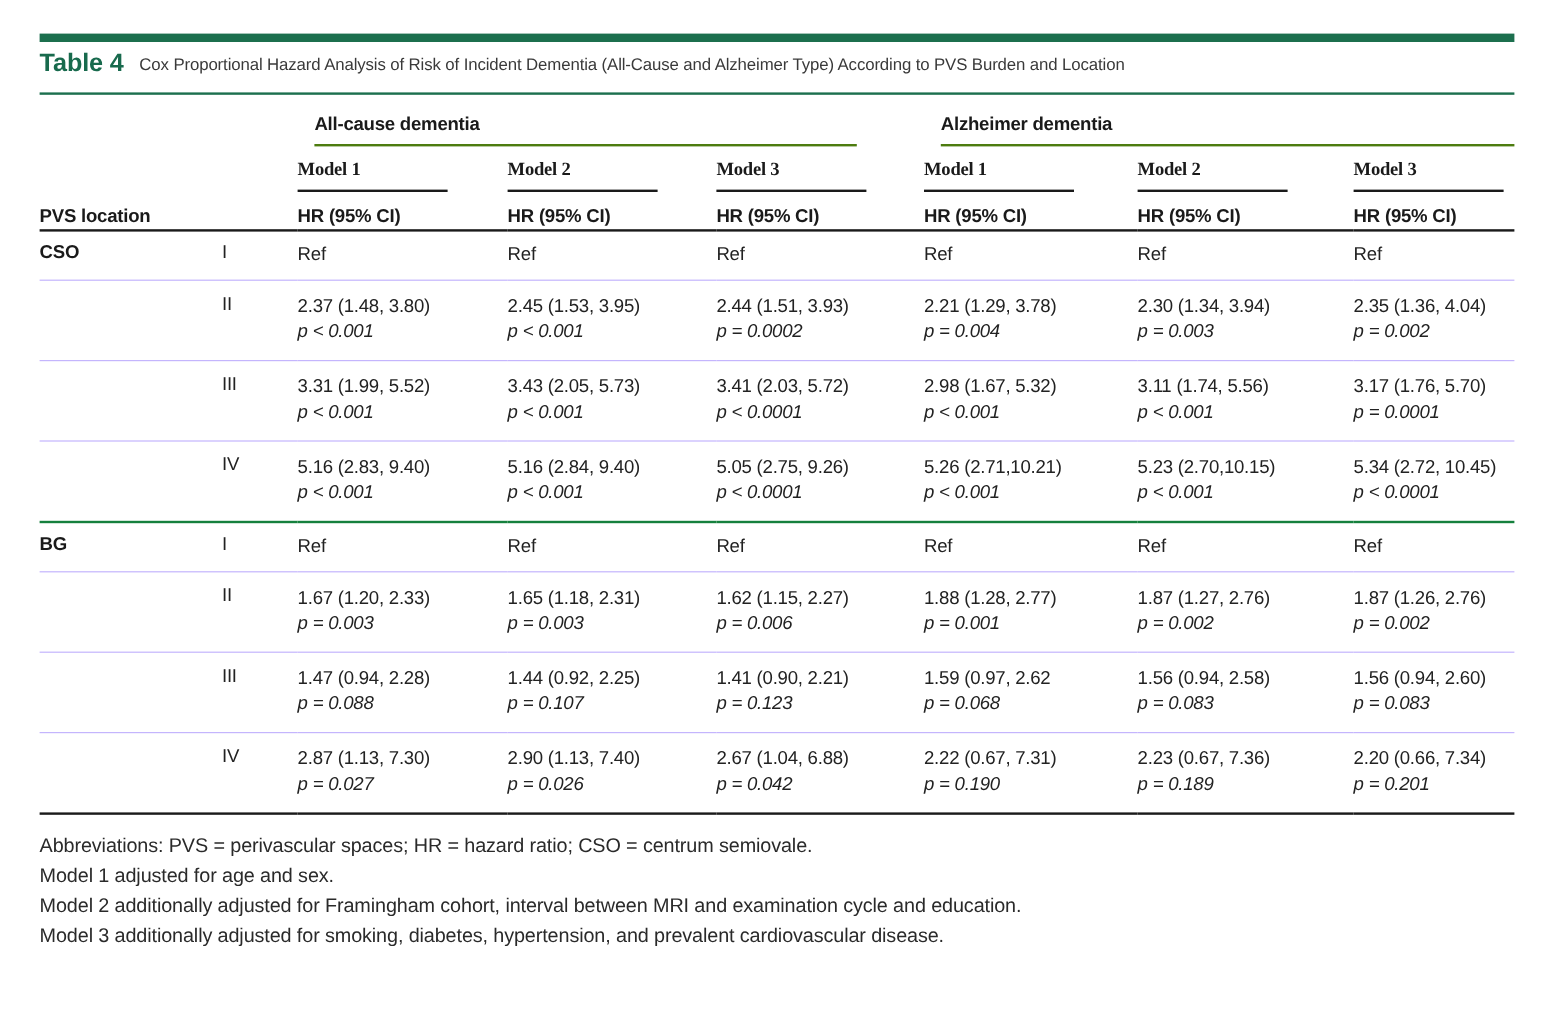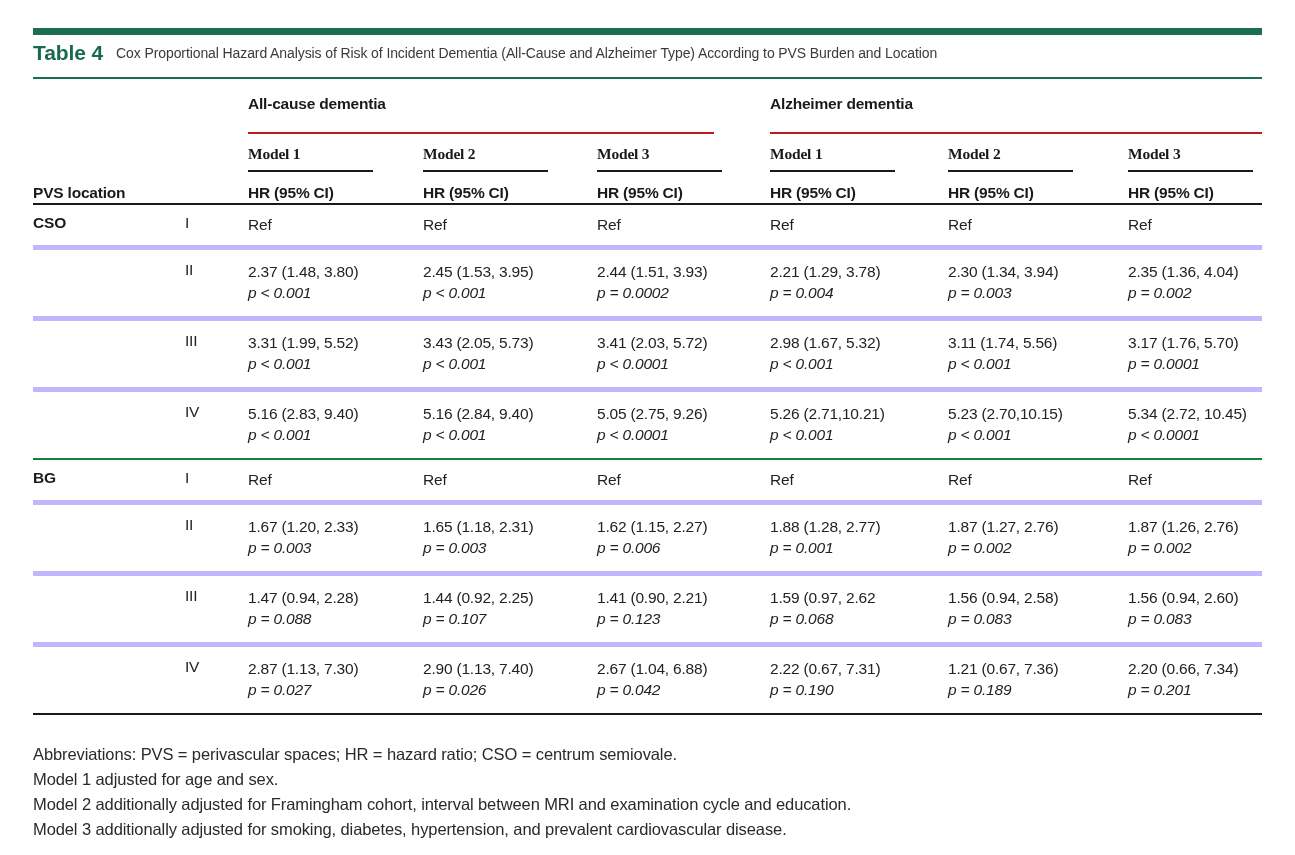--- a/index.html
+++ b/index.html
@@ -27,37 +27,37 @@
   table.hazard {
     margin-top:10px; border-collapse:collapse; table-layout:fixed;
     width:1229px; border-bottom:2px solid #1a1a1a;
     font-size:15.5px; letter-spacing:-0.2px;
   }
   td { vertical-align:top; text-align:left; padding:0 8px 0 0; }
 
   
   thead td { color:#1a1a1a; font-weight:bold; }
   tr.group-row td { padding-top:6px; }
-  .group-h { border-bottom:2px solid #b91c1c; padding-bottom:19px; }
+  .group-h { border-bottom:2px solid #4d7c0f; padding-bottom:7px;margin-left:14px; }
   .group-h.g1 { margin-right:48px; }
   tr.model-row td { padding-top:11px; }
   .model-h { display:inline-block; min-width:125px; border-bottom:2px solid #1a1a1a; padding-bottom:7px;font-family:Liberation Serif, serif; }
   tr.measure-row td { padding-top:12px; padding-bottom:1px; border-bottom:2px solid #1a1a1a; }
 
   
   tbody td { padding-top:11px; padding-bottom:13px; color:#222; }
   tbody tr.ref-row td { padding-top:9px; padding-bottom:10px; }
-  tbody tr + tr td { border-top:5px solid #c4b5fd; }
+  tbody tr + tr td { border-top:1px solid #c4b5fd; }
   tbody tr.section-start td { border-top:2px solid #15803d; }
   td.loc { font-weight:bold; color:#1a1a1a; }
   .hr { line-height:21px; }
   .p { line-height:21px; font-style:italic; }
   .p:empty { display:none; }
 
-  .footnotes { margin-top:27px; font-size:16.5px; line-height:25px; color:#2a2a2a; letter-spacing:-0.1px; }
+  .footnotes { margin-top:14px; font-size:16.5px; line-height:25px; color:#2a2a2a; letter-spacing:-0.1px; }
 </style>
 </head>
 <body>
 
 <div class="page">
 
   <div class="top-bar"></div>
 
   <div class="title-row">
     <span class="title-label">Table 4</span>
@@ -304,21 +304,21 @@
           </td>
     <td class="cell">
             <div class="hr">2.67 (1.04, 6.88)</div>
             <div class="p">p = 0.042</div>
           </td>
     <td class="cell">
             <div class="hr">2.22 (0.67, 7.31)</div>
             <div class="p">p = 0.190</div>
           </td>
     <td class="cell">
-            <div class="hr">1.21 (0.67, 7.36)</div>
+            <div class="hr">2.23 (0.67, 7.36)</div>
             <div class="p">p = 0.189</div>
           </td>
     <td class="cell">
             <div class="hr">2.20 (0.66, 7.34)</div>
             <div class="p">p = 0.201</div>
           </td>
   </tr>
       </tbody>
   </table>
 

